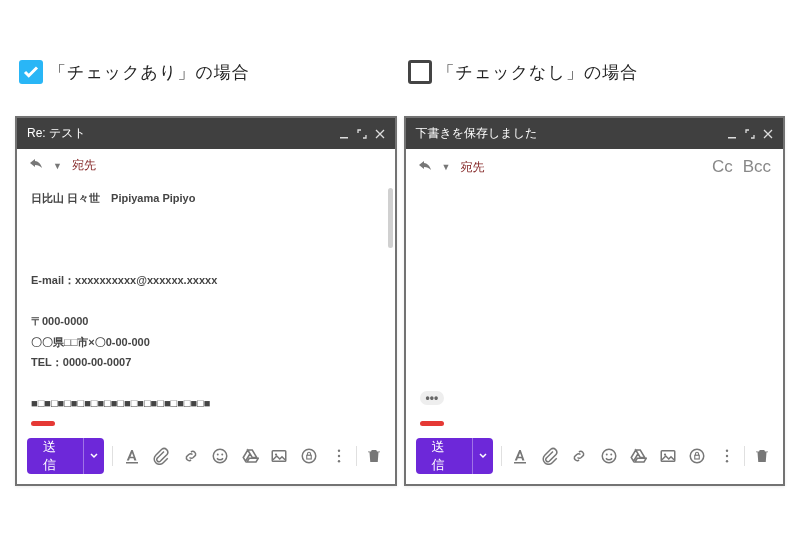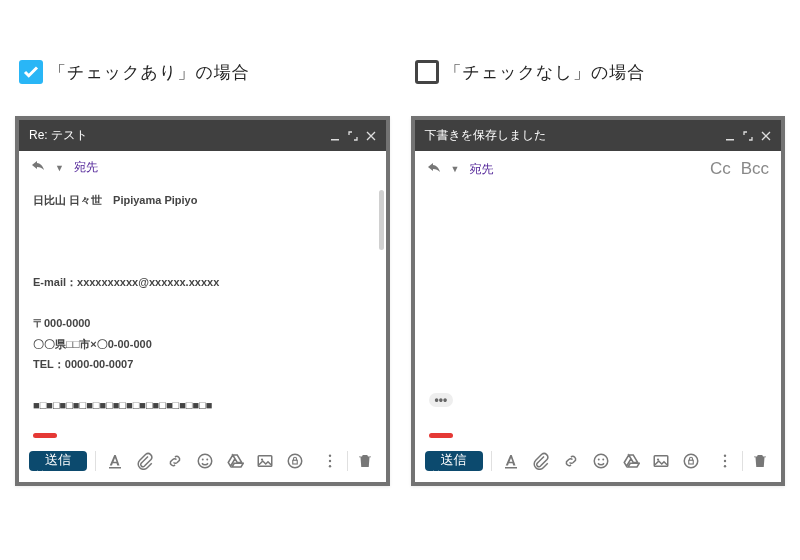--- a/index.html
+++ b/index.html
@@ -1,39 +1,39 @@
 <!DOCTYPE html>
 <html><head>
 <meta charset="utf-8">
 <style>
   * { box-sizing: border-box; margin: 0; padding: 0; }
   body { font-family: Arial, "Hiragino Sans", "Yu Gothic", sans-serif; background: #fff; width: 800px; height: 560px; overflow: hidden; }
-  .row { display: flex; gap: 10px; padding: 60px 15px 20px 15px; align-items: flex-start; height: 100%; }
+  .row { display: flex; gap: 3px; padding: 60px 15px 20px 15px; align-items: flex-start; height: 100%; }
   .col { flex: 1; display: flex; flex-direction: column; }
   .caption { display: flex; align-items: center; gap: 6px; margin-bottom: 32px; padding-left: 4px; }
   .cap-text { font-size: 17px; color: #222; letter-spacing: 1px; }
   .checkbox { width: 24px; height: 24px; border-radius: 3px; display: flex; align-items: center; justify-content: center; }
   .checkbox.checked { background: #29b6f6; }
   .checkbox.unchecked { border: 3px solid #444; background: #fff; }
   .checkbox svg { width: 18px; height: 18px; }
-  .window { background: #fff; border: 4px solid #737373; box-shadow: 0 1px 3px rgba(0,0,0,0.08); display: flex; flex-direction: column; height: 370px; }
+  .window { background: #fff; border: 2px solid #737373; box-shadow: 0 1px 3px rgba(0,0,0,0.08); display: flex; flex-direction: column; height: 370px; }
   .titlebar { background: #404040; color: #fff; display: flex; align-items: center; padding: 7px 10px; font-size: 12px; }
   .titlebar .title { flex: 1; }
   .winbtn { color: #ddd; margin-left: 8px; font-size: 11px; cursor: pointer; display: inline-flex; align-items: center; }
   .winbtn svg { width: 10px; height: 10px; }
   .to-row { display: flex; align-items: center; padding: 8px 12px 4px 12px; font-size: 12px; color: #888; gap: 10px; }
   .to-row .reply { color: #777; }
-  .to-row .recip { flex: 1; color: #4c1d95; }
+  .to-row .recip { flex: 1; color: #7f1d1d; }
   .to-row .ccbcc { color: #888; font-size: 17px; }
   .body { flex: 1; padding: 12px 14px; font-size: 11px; color: #444; line-height: 1.5; overflow-y: auto; position: relative; font-weight: bold; }
   .body p { margin-bottom: 4px; }
   .body .quoted-toggle { background: #eee; border-radius: 8px; display: inline-block; padding: 0 6px; color: #666; font-size: 12px; line-height: 14px; margin-top: 8px; }
   .redline { width: 24px; height: 5px; background: #e53935; border-radius: 3px; margin: 2px 0 6px 14px; }
   .toolbar { display: flex; align-items: center; padding: 6px 10px 10px 10px; gap: 8px; }
-  .sendbtn { background: #0c4a6e; color: #fff; border-radius: 4px; display: inline-flex; align-items: stretch; height: 20px; overflow: hidden; flex-direction: column; }
+  .sendbtn { background: #6d28d9; color: #fff; border-radius: 4px; display: inline-flex; align-items: stretch; height: 36px; overflow: hidden; }
   .sendbtn .label { padding: 0 16px; display: flex; align-items: center; font-size: 13px; }
   .sendbtn .more { border-left: 1px solid rgba(255,255,255,0.35); padding: 0 6px; display: flex; align-items: center; }
   .toolsep { width: 1px; height: 20px; background: #e0e0e0; }
   .ticon { color: #777; display: inline-flex; align-items: center; justify-content: center; width: 22px; height: 22px; }
   .ticon svg { width: 18px; height: 18px; }
   .tool-right { margin-left: auto; display: flex; gap: 6px; align-items: center; }
   .scroll-thumb { position: absolute; top: 10px; right: 2px; width: 5px; height: 60px; background: #d0d0d0; border-radius: 3px; }
   .divider { width: 1px; background: #eaeaea; }
 </style>
 </head>

